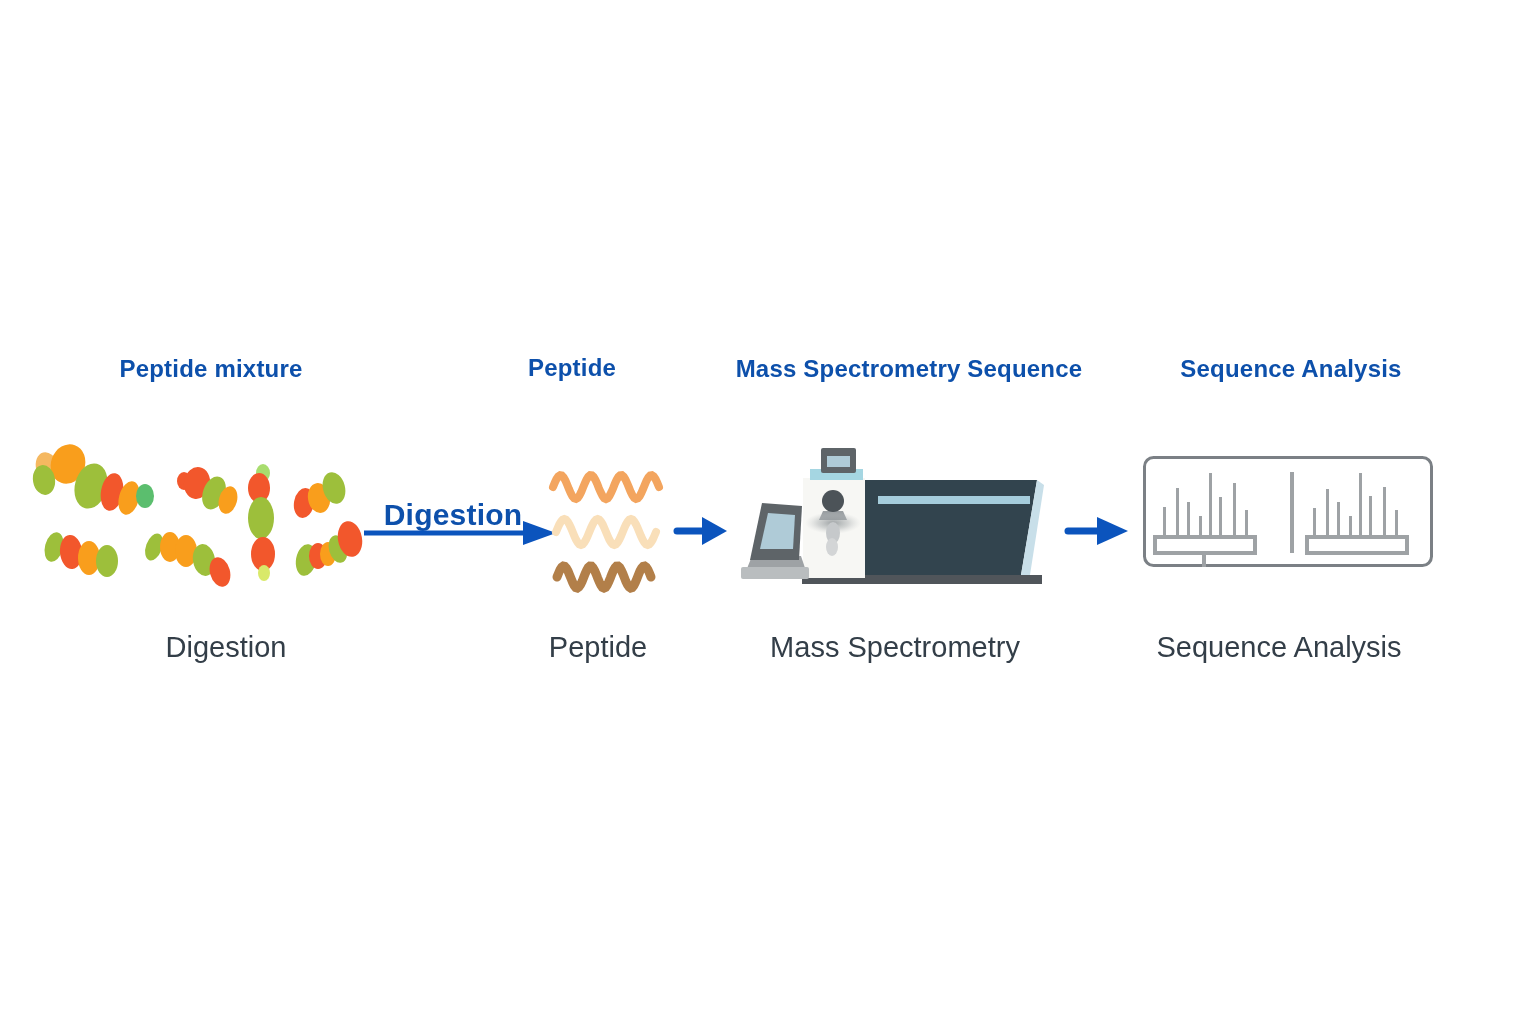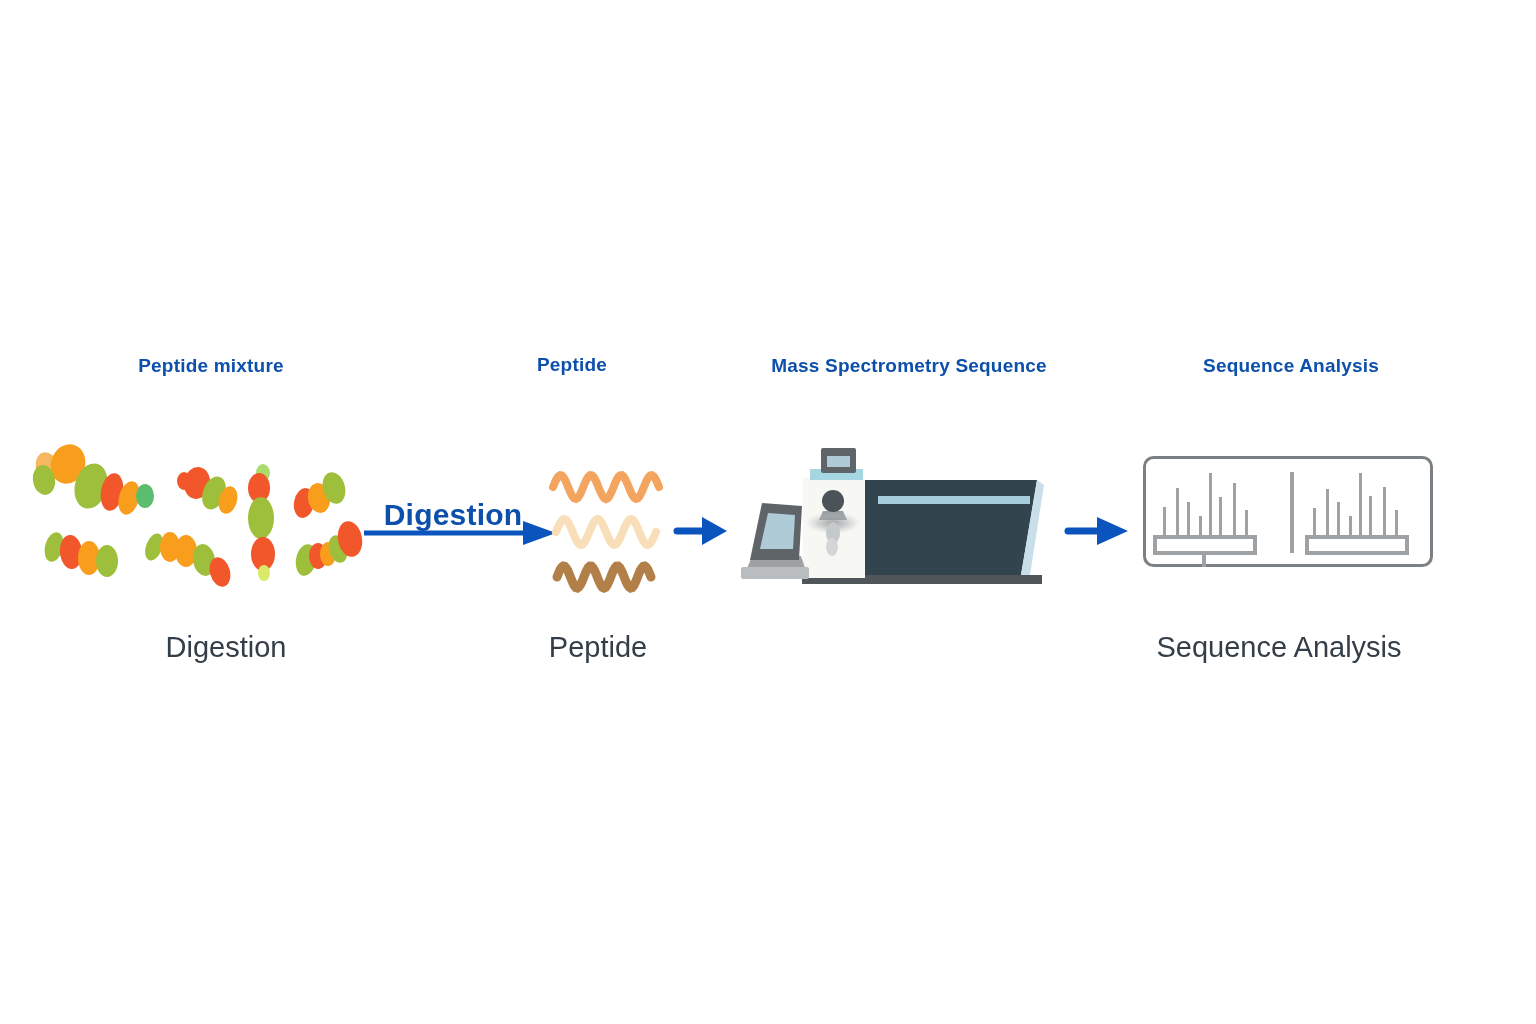--- a/index.html
+++ b/index.html
@@ -1,18 +1,18 @@
 <!DOCTYPE html>
 <html style="--accent-blue: #0d50ab; --arrow-blue: #0b54bd; --label-dark: #333e48; --blob-orange: #f99e1c; --blob-light-orange: #f5b860; --blob-green: #9dbf3b; --blob-emerald: #5bbe6e; --blob-red-orange: #f2572c; --blob-light-green: #a8dd6e; --blob-yellow-green: #d9e96a; --wave-orange: #f3a55f; --wave-cream: #f9dfb9; --wave-brown: #b27f49; --spectrum-gray: #9ea2a5; --box-border-gray: #7b8085; --machine-dark: #32444e; --machine-light-blue: #a5cddc; --machine-pale-blue: #c8dfe9; --machine-cyan: #a5d6e2; --machine-gray: #5e6468; --machine-light-gray: #b9bdbf; --machine-base: #50555a; --machine-white: #f7f7f4; --screen-blue: #afcbd7;"><head>
 <meta charset="utf-8">
 <style>
   html,body{margin:0;padding:0;background:#fff;}
   #canvas{position:relative;width:1536px;height:1024px;background:#ffffff;overflow:hidden;
           font-family:"Liberation Sans",sans-serif;}
-  .hdr{position:absolute;font-weight:700;font-size:19px;letter-spacing:.2px;
+  .hdr{position:absolute;font-weight:700;font-size:24px;letter-spacing:.2px;
        color:var(--accent-blue,#0d50ab);text-align:center;white-space:nowrap;}
   .cap{position:absolute;font-weight:400;font-size:29px;color:var(--label-dark,#333e48);
        text-align:center;white-space:nowrap;}
   .abs{position:absolute;}
   svg{display:block;overflow:visible;}
   .arrow-line{stroke:var(--arrow-blue,#0b54bd);}
   .arrow-head{fill:var(--arrow-blue,#0b54bd);}
   
   .m-white{fill:var(--machine-white,#f7f7f4);}
   .m-dark{fill:var(--machine-dark,#32444e);}
@@ -165,15 +165,16 @@
         <rect x="1383" y="487" width="3" height="50" fill="#9ea2a5"></rect>
         <rect x="1395" y="510" width="3" height="27" fill="#9ea2a5"></rect>
         <rect x="1307" y="537" width="100" height="16" fill="#ffffff" stroke="#9ea2a5" stroke-width="4"></rect>
       </g>
       <line x1="1292" y1="472" x2="1292" y2="553" stroke="#9ea2a5" stroke-width="4"></line>
       <line x1="1204" y1="553" x2="1204" y2="567" stroke="#9ea2a5" stroke-width="4"></line>
     </svg>
 
   <div class="cap" style="left:76px;top:631px;width:300px;">Digestion</div>
   <div class="cap" style="left:448px;top:631px;width:300px;">Peptide</div>
+  <div class="cap" style="left:745px;top:631px;width:300px;">Mass Spectrometry</div>
   <div class="cap" style="left:1129px;top:631px;width:300px;">Sequence Analysis</div>
 
 </div>
 
 </body></html>

